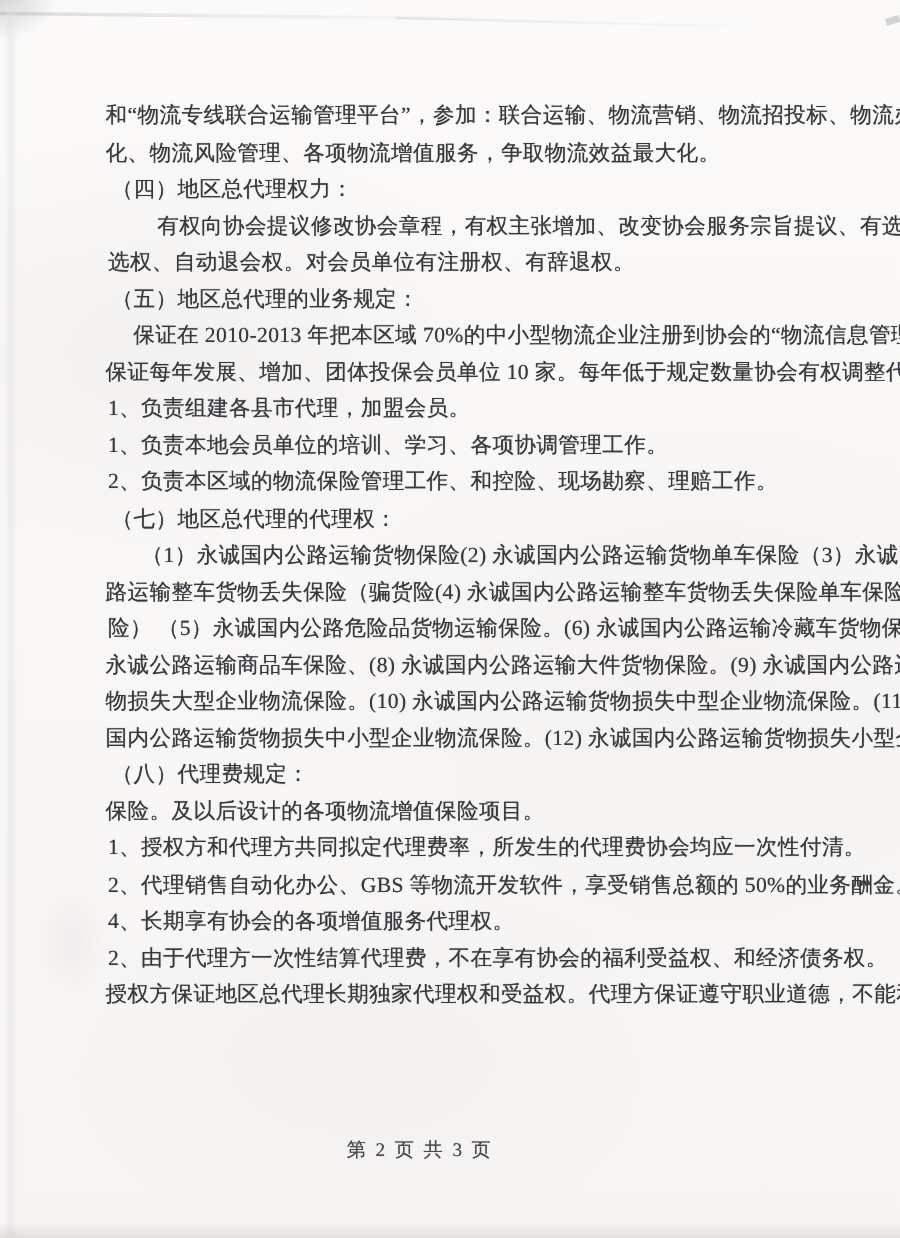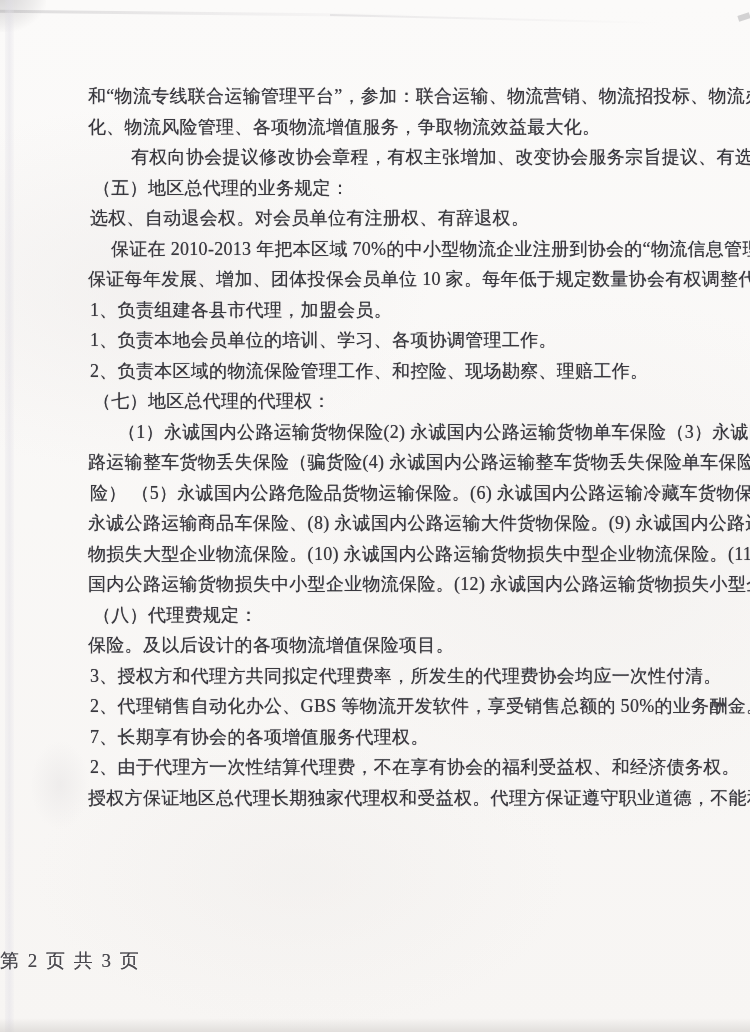--- a/index.html
+++ b/index.html
@@ -74,62 +74,63 @@
   .line.h  { margin-left: 5px; }   
   .line.n  { margin-left: 2px; }   
   .line.p1 { margin-left: 23px; }  
   .line.p2 { margin-left: 43px; }  
   .line.p3 { margin-left: 30px; }  
   .footer {
     position: absolute;
     top: 948px;
     left: 0;
     width: 700px;
-    text-align: left;
+    text-align: center;
     color: #4a494f;
-    font-size: 19px;
+    font-size: 16px;
     letter-spacing: 2px;
     text-shadow: 0 0 0.6px rgba(70,68,76,0.7);
   }
 </style>
 </head>
 <body>
 
 <div class="page">
 
   <div class="artifact corner-smudge"></div>
   <div class="artifact crease-top-left"></div>
   <div class="artifact crease-top-right"></div>
   <div class="artifact edge-tick-right"></div>
   <div class="artifact left-band"></div>
   <div class="artifact mid-smudge"></div>
   <div class="artifact bottom-shade"></div>
 
   <div class="text-block">
     <div class="line">和“物流专线联合运输管理平台”，参加：联合运输、物流营销、物流招投标、物流办公自动</div>
     <div class="line">化、物流风险管理、各项物流增值服务，争取物流效益最大化。</div>
+    <div class="line h">（四）地区总代理权力：</div>
     <div class="line p2">有权向协会提议修改协会章程，有权主张增加、改变协会服务宗旨提议、有选举权、当</div>
+    <div class="line n">选权、自动退会权。对会员单位有注册权、有辞退权。</div>
     <div class="line h">（五）地区总代理的业务规定：</div>
-    <div class="line n">选权、自动退会权。对会员单位有注册权、有辞退权。</div>
     <div class="line p1">保证在 2010-2013 年把本区域 70%的中小型物流企业注册到协会的“物流信息管理网”。</div>
     <div class="line">保证每年发展、增加、团体投保会员单位 10 家。每年低于规定数量协会有权调整代理权。</div>
     <div class="line n">1、负责组建各县市代理，加盟会员。</div>
     <div class="line n">1、负责本地会员单位的培训、学习、各项协调管理工作。</div>
     <div class="line n">2、负责本区域的物流保险管理工作、和控险、现场勘察、理赔工作。</div>
     <div class="line h">（七）地区总代理的代理权：</div>
     <div class="line p3">（1）永诚国内公路运输货物保险(2) 永诚国内公路运输货物单车保险（3）永诚国内公</div>
     <div class="line">路运输整车货物丢失保险（骗货险(4) 永诚国内公路运输整车货物丢失保险单车保险（骗货</div>
     <div class="line n">险） （5）永诚国内公路危险品货物运输保险。(6) 永诚国内公路运输冷藏车货物保险（7）</div>
     <div class="line">永诚公路运输商品车保险、(8) 永诚国内公路运输大件货物保险。(9) 永诚国内公路运输货</div>
     <div class="line">物损失大型企业物流保险。(10) 永诚国内公路运输货物损失中型企业物流保险。(11) 永诚</div>
     <div class="line">国内公路运输货物损失中小型企业物流保险。(12) 永诚国内公路运输货物损失小型企业物流</div>
     <div class="line h">（八）代理费规定：</div>
     <div class="line">保险。及以后设计的各项物流增值保险项目。</div>
-    <div class="line n">3、授权方和代理方共同拟定代理费率，所发生的代理费协会均应一次性付清。</div>
+    <div class="line n">1、授权方和代理方共同拟定代理费率，所发生的代理费协会均应一次性付清。</div>
     <div class="line n">2、代理销售自动化办公、GBS 等物流开发软件，享受销售总额的 50%的业务酬金。</div>
-    <div class="line n">7、长期享有协会的各项增值服务代理权。</div>
+    <div class="line n">4、长期享有协会的各项增值服务代理权。</div>
     <div class="line n">2、由于代理方一次性结算代理费，不在享有协会的福利受益权、和经济债务权。</div>
     <div class="line">授权方保证地区总代理长期独家代理权和受益权。代理方保证遵守职业道德，不能和其它保</div>
   </div>
 
   <div class="footer">第 2 页 共 3 页</div>
 
 </div>
 
 </body></html>

